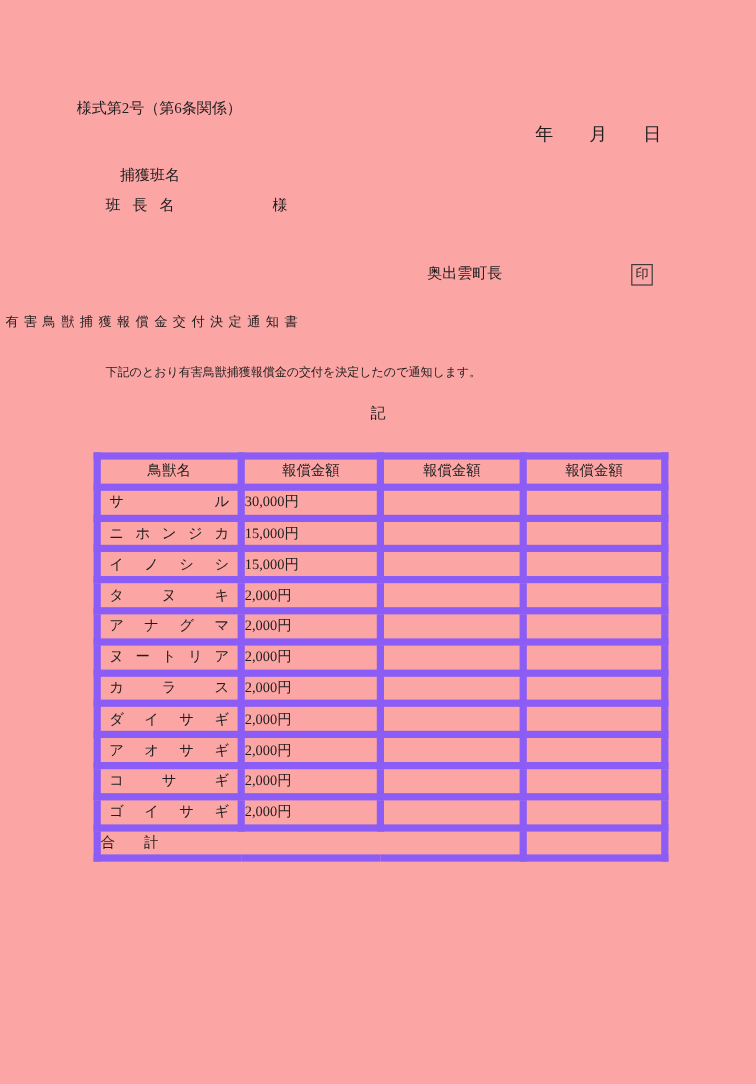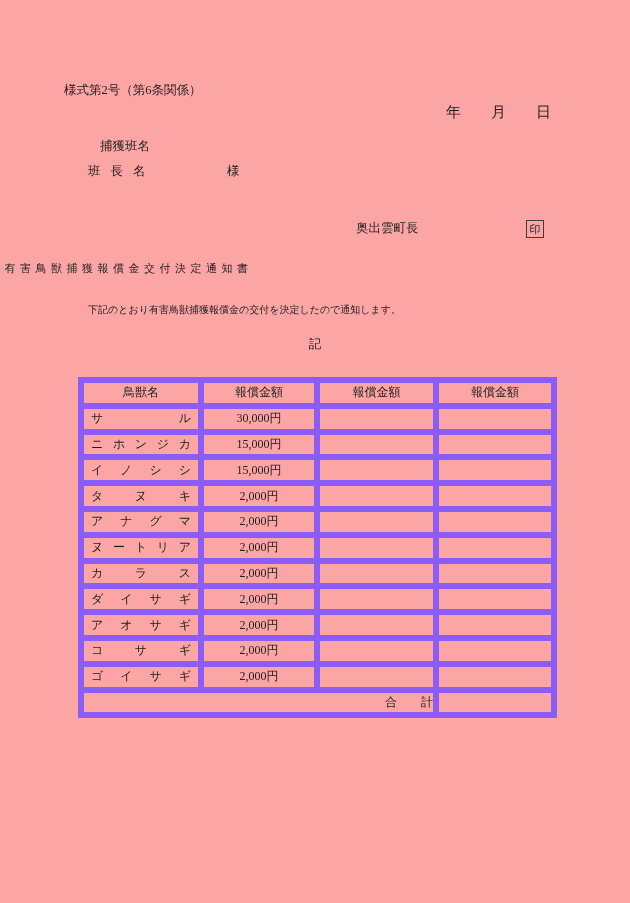--- a/index.html
+++ b/index.html
@@ -42,23 +42,23 @@
   }
   table.comp th, table.comp td {
     border: 6px solid #8b5cf6;
     height: 19.8px;
     padding: 0;
     font-size: 12px;
     font-weight: normal;
     vertical-align: middle;
   }
   table.comp th { text-align: center; }
-  td.price { text-align: center; padding-right: 18px; }
+  td.price { text-align: left; padding-right: 18px; }
   .dist { display: flex; justify-content: space-between; padding: 0 7px; }
-  td.total-label { text-align: right; padding-right: 20px; white-space: pre; }
+  td.total-label { text-align: left; padding-right: 20px; white-space: pre; }
   td.blank { }
 </style>
 </head>
 <body>
 
 <div class="page">
 
   <div class="abs form-no">様式第2号（第6条関係）</div>
 
   <div class="abs date-line">年　　月　　日</div>

